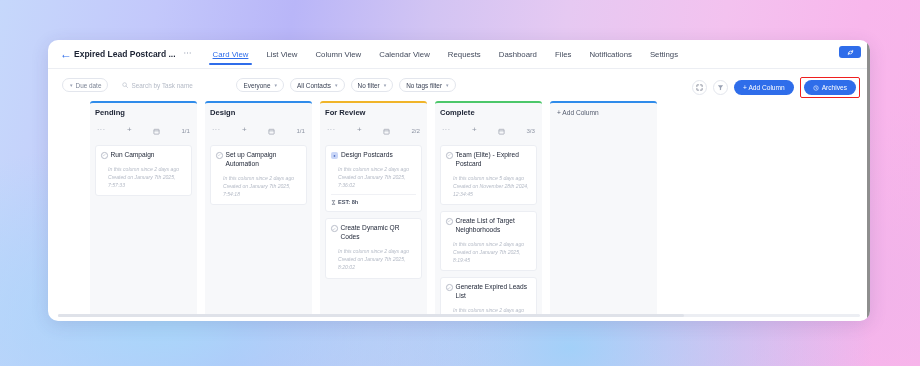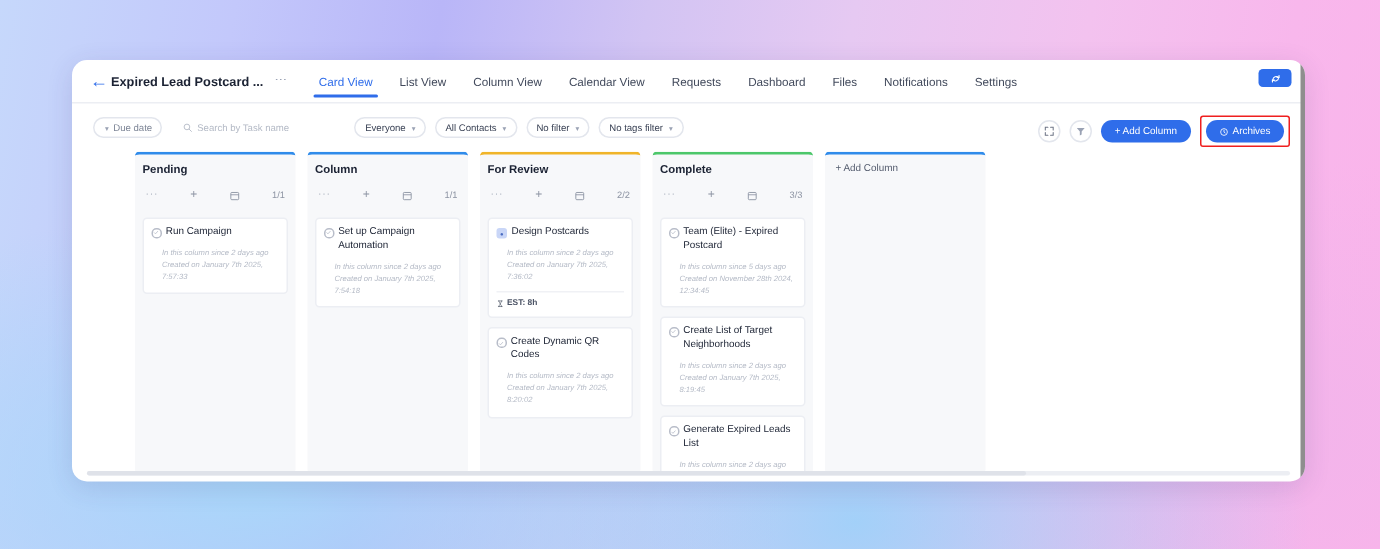--- a/index.html
+++ b/index.html
@@ -61,21 +61,21 @@
     letter-spacing: 0; line-height: 6px; cursor: pointer;
     writing-mode: vertical-rl; height: 10px;
   }
   #nav-tabs { display: flex; align-items: center; margin-left: 14px; gap: 0; }
   .nav-tab {
     font-size: 7.8px; color: #424a5c;
     padding: 7px 9px 6px 9px;
     white-space: nowrap; cursor: pointer;
     position: relative;
   }
-  .nav-tab.active { color: #2f6dea; }
+  .nav-tab.active { color: #2f6dea; text-decoration: underline; }
   .nav-tab.active::after {
     content: ""; position: absolute;
     left: 5px; right: 5px; bottom: 0px; height: 1.6px;
     background: #2f6dea; border-radius: 1px;
   }
   #refresh-button {
     position: absolute; right: 9px; top: 6px;
     width: 22px; height: 12px; border-radius: 3px;
     background: #2f6dea;
     display: flex; align-items: center; justify-content: center;
@@ -345,21 +345,21 @@
           <span class="card-title">Run Campaign</span>
         </div>
         <div class="card-meta">
           <div>In this column since 2 days ago</div>
           <div>Created on January 7th 2025, 7:57:33</div>
         </div>
       </div>
     </div>
 
     <div class="column" style="border-top-color:#2f8bea">
-      <div class="column-title">Column</div>
+      <div class="column-title">Design</div>
       <div class="column-tools">
         <span class="col-dots">···</span>
         <span class="col-plus">+</span>
         <span class="col-cal">
           <svg width="7" height="7" viewBox="0 0 16 16">
               <rect x="2" y="3" width="12" height="11" rx="1.5" stroke="#8d94a3" stroke-width="1.4" fill="none"></rect>
               <line x1="2" y1="6.5" x2="14" y2="6.5" stroke="#8d94a3" stroke-width="1.3"></line>
             </svg>
         </span>
         <span class="col-count">1/1</span>

